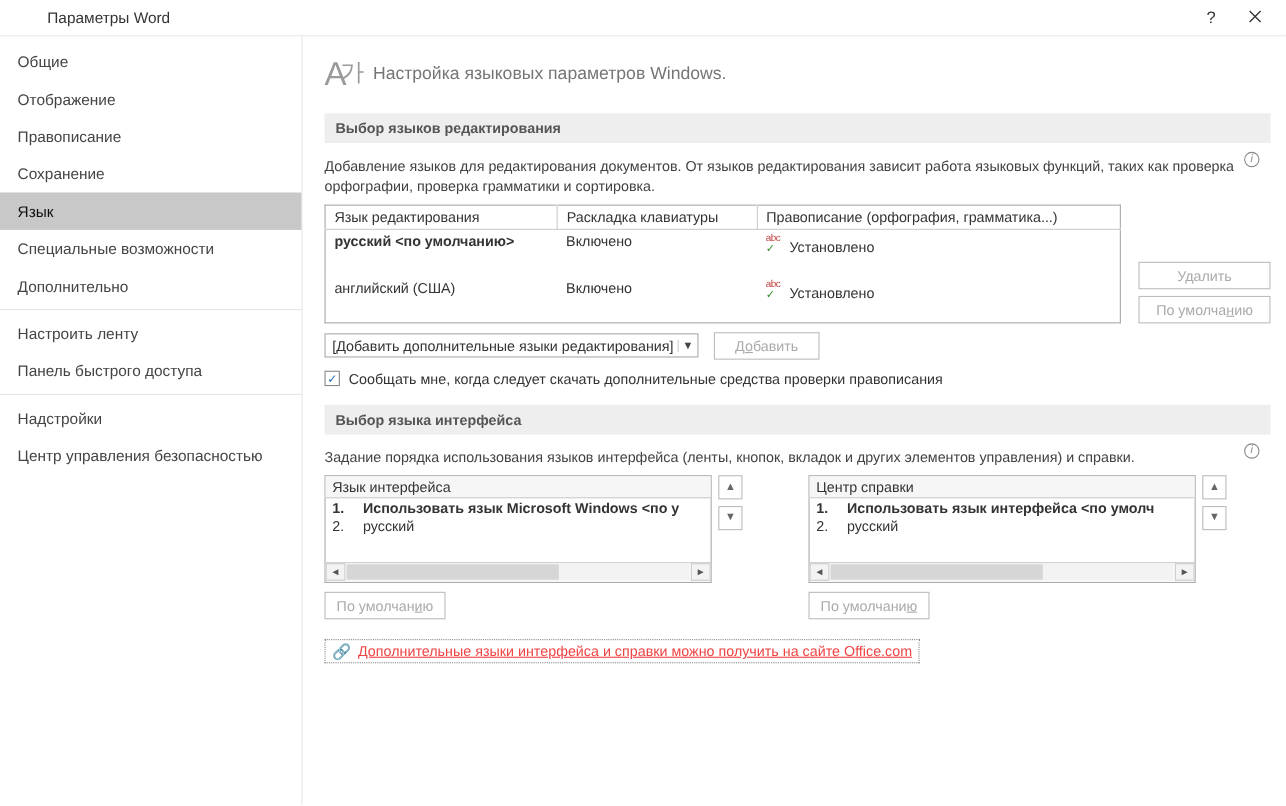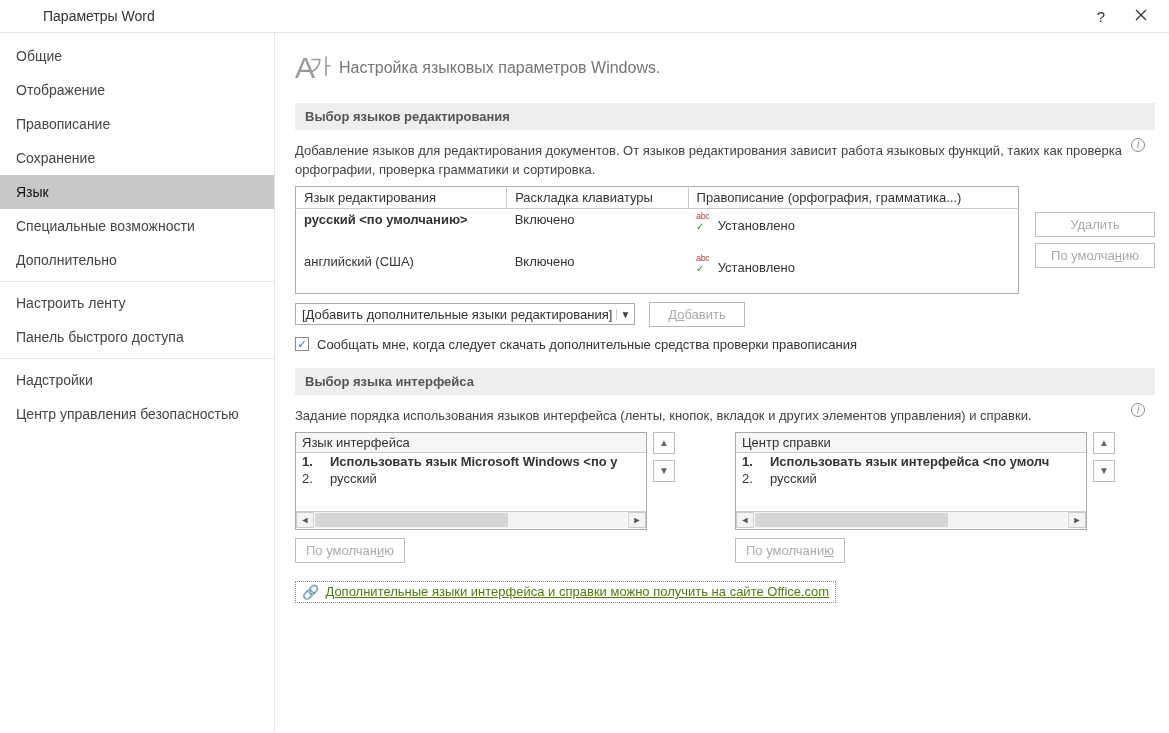--- a/index.html
+++ b/index.html
@@ -65,21 +65,21 @@
     font-weight: 600;
     color:#555;
     margin-bottom: 12px;
   }
   .desc { font-size: 13px; color: #424242; margin-bottom:6px; line-height:1.45; padding-right:26px;}
   .info-icon {
     position:absolute; right:10px;
     width:14px; height:14px; border:1px solid #888; border-radius:50%;
     font-size:10px; text-align:center; line-height:12px; color:#888; font-style:italic;
   }
-  .lang-area { display:flex; gap:16px; align-items:center; margin-bottom:6px;}
+  .lang-area { display:flex; gap:16px; align-items:flex-end; margin-bottom:6px;}
   .lang-table {
     flex:1;
     border: 1px solid #aaa;
     border-collapse: collapse;
     font-size: 13px;
     height:108px;
   }
   .lang-table th {
     text-align:left; font-weight:400; background:#fff;
     border-bottom:1px solid #ccc; border-right:1px solid #ccc;
@@ -124,21 +124,21 @@
     height:18px;border-top:1px solid #ccc;display:flex;align-items:center;
   }
   .list-box .sbtn{width:18px;height:16px;border:1px solid #ccc;background:#f3f3f3;text-align:center;font-size:9px;line-height:14px;color:#555;}
   .list-box .strack{flex:1;height:16px;background:#f3f3f3;position:relative;margin:0 1px;}
   .list-box .sthumb{position:absolute;left:0;top:1px;width:62%;height:14px;background:#d6d6d6;}
   .col-pair{display:flex;gap:6px;}
   .v-btns{display:flex;flex-direction:column;gap:6px;}
   .v-btns .vb{width:22px;height:22px;border:1px solid #bcbcbc;background:#fff;text-align:center;font-size:10px;color:#666;line-height:20px;cursor:pointer;}
   .under-btn{margin-top:8px;}
   .link-row{margin-top:18px;border:1px dotted #888;display:inline-flex;align-items:center;padding:2px 6px;gap:6px;}
-  .link-row a{color:#4d7c0f;font-size:13px;text-align:right;}
+  .link-row a{color:#ef4444;font-size:13px;text-align:right;}
   .link-icon{color:#2461b5;font-size:14px;}
 </style>
 </head>
 <body>
 
 <div class="titlebar">
   <div class="title">Параметры Word</div>
   <div class="help">?</div>
   <div class="close">
     <svg viewBox="0 0 12 12">

